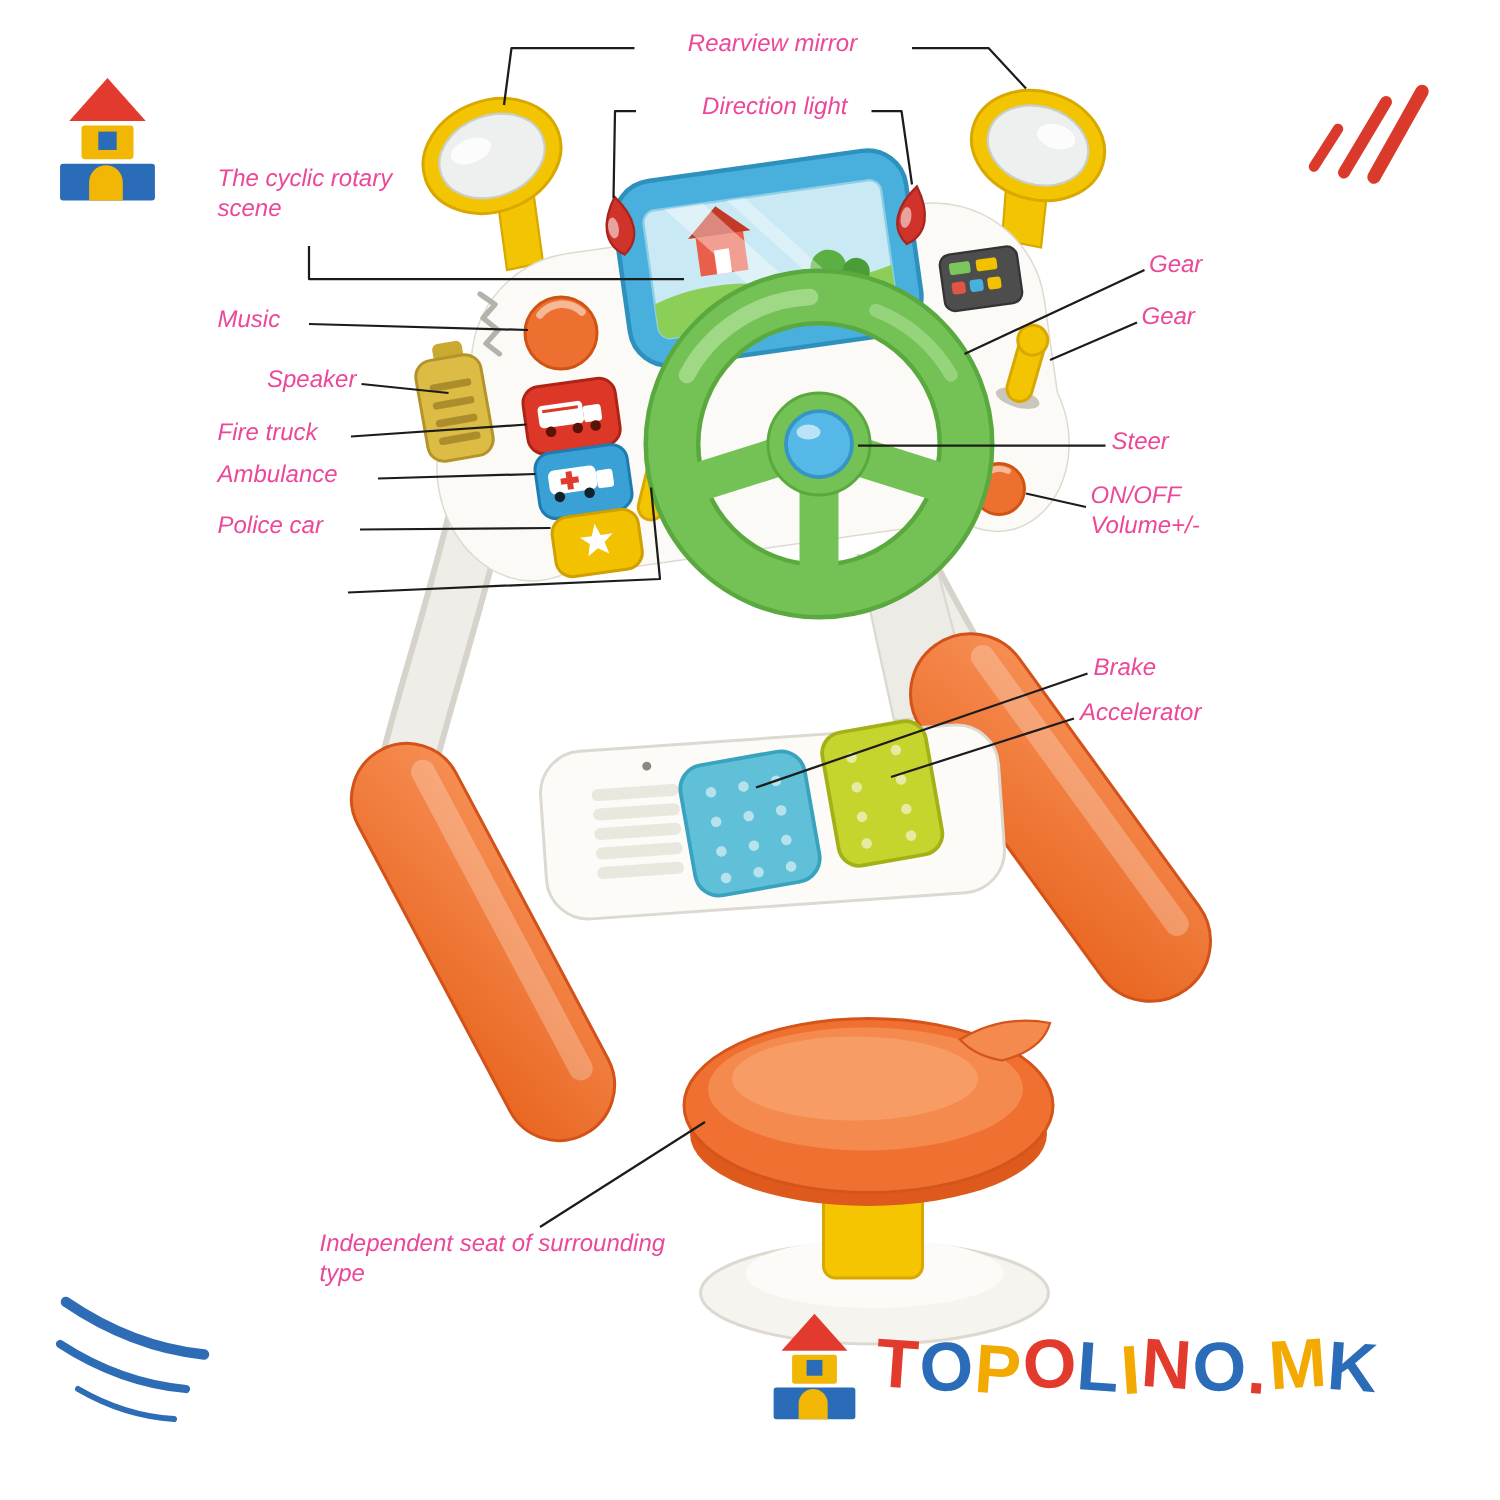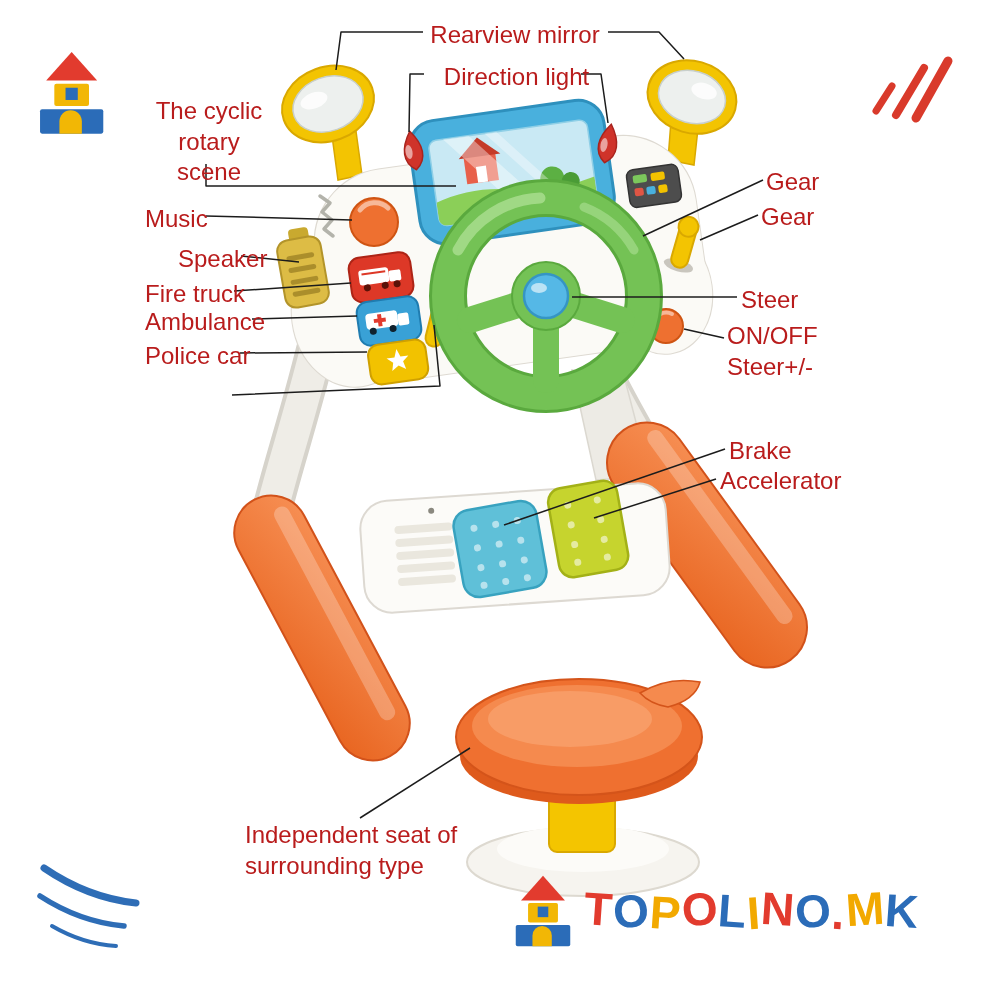--- a/index.html
+++ b/index.html
@@ -1,19 +1,19 @@
 <!DOCTYPE html>
 <html><head>
 <meta charset="utf-8">
 <style>
   html,body{margin:0;padding:0;background:#ffffff;}
   .canvas{position:relative;width:1000px;height:1000px;background:#ffffff;overflow:hidden;
           font-family:"Liberation Sans",sans-serif;}
   .art{position:absolute;left:0;top:0;}
-  .callout{position:absolute;font-size:24px;color:#b91c1c;line-height:1.28;white-space:nowrap;}
+  .callout{position:absolute;font-size:16px;color:#ec4899;line-height:1.28;white-space:nowrap;font-style:italic;}
   .callout.wrap{white-space:normal;}
   .callout.center{text-align:center;}
   .wm{position:absolute;left:514px;top:874px;display:flex;align-items:center;gap:12px;}
   .wm-letters{display:flex;align-items:baseline;}
   .wm-letter{font-size:46px;font-weight:800;letter-spacing:1px;display:inline-block;
              text-shadow:2px 2px 0 rgba(255,255,255,0.65);}
 </style>
 </head>
 <body>
 
@@ -263,33 +263,33 @@
     <polyline points="737,297 572,297"></polyline>
     <polyline points="724,338 684,329"></polyline>
     <polyline points="725,449 504,525"></polyline>
     <polyline points="716,479 594,518"></polyline>
     <polyline points="360,818 470,748"></polyline>
   </g>
 </svg>
 
 <div class="callout center" style="left:425px;top:20px;width:180px;">Rearview mirror</div>
 <div class="callout center" style="left:439px;top:62px;width:155px;">Direction light</div>
-<div class="callout wrap" style="left:145px;top:96px;width:128px;text-align:center;">The cyclic rotary scene</div>
+<div class="callout wrap" style="left:145px;top:110px;width:128px;">The cyclic rotary scene</div>
 <div class="callout" style="left:145px;top:204px;">Music</div>
 <div class="callout" style="left:145px;top:244px;margin-left:33px;">Speaker</div>
 <div class="callout" style="left:145px;top:279px;">Fire truck</div>
 <div class="callout" style="left:145px;top:307px;">Ambulance</div>
 <div class="callout" style="left:145px;top:341px;">Police car</div>
 <div class="callout" style="left:766px;top:167px;">Gear</div>
 <div class="callout" style="left:761px;top:202px;">Gear</div>
 <div class="callout" style="left:741px;top:285px;">Steer</div>
-<div class="callout wrap" style="left:727px;top:321px;width:108px;">ON/OFF Steer+/-</div>
+<div class="callout wrap" style="left:727px;top:321px;width:108px;">ON/OFF Volume+/-</div>
 <div class="callout" style="left:729px;top:436px;">Brake</div>
 <div class="callout" style="left:720px;top:466px;">Accelerator</div>
-<div class="callout wrap" style="left:213px;top:820px;width:235px;margin-left:32px;">Independent seat of surrounding type</div>
+<div class="callout wrap" style="left:213px;top:820px;width:235px;">Independent seat of surrounding type</div>
 
 <div class="wm">
   <svg width="58" height="74" viewBox="0 0 66 84">
     <polygon points="33,2 8,30 58,30" fill="#e23b2e"></polygon>
     <rect x="16" y="33" width="34" height="22" rx="2" fill="#f2b705"></rect>
     <rect x="27" y="37" width="12" height="12" fill="#2b6cb8"></rect>
     <rect x="2" y="58" width="62" height="24" rx="2" fill="#2b6cb8"></rect>
     <path d="M21,82 L21,70 A11,11 0 0 1 43,70 L43,82 Z" fill="#f2b705"></path>
   </svg>
   <div class="wm-letters">

